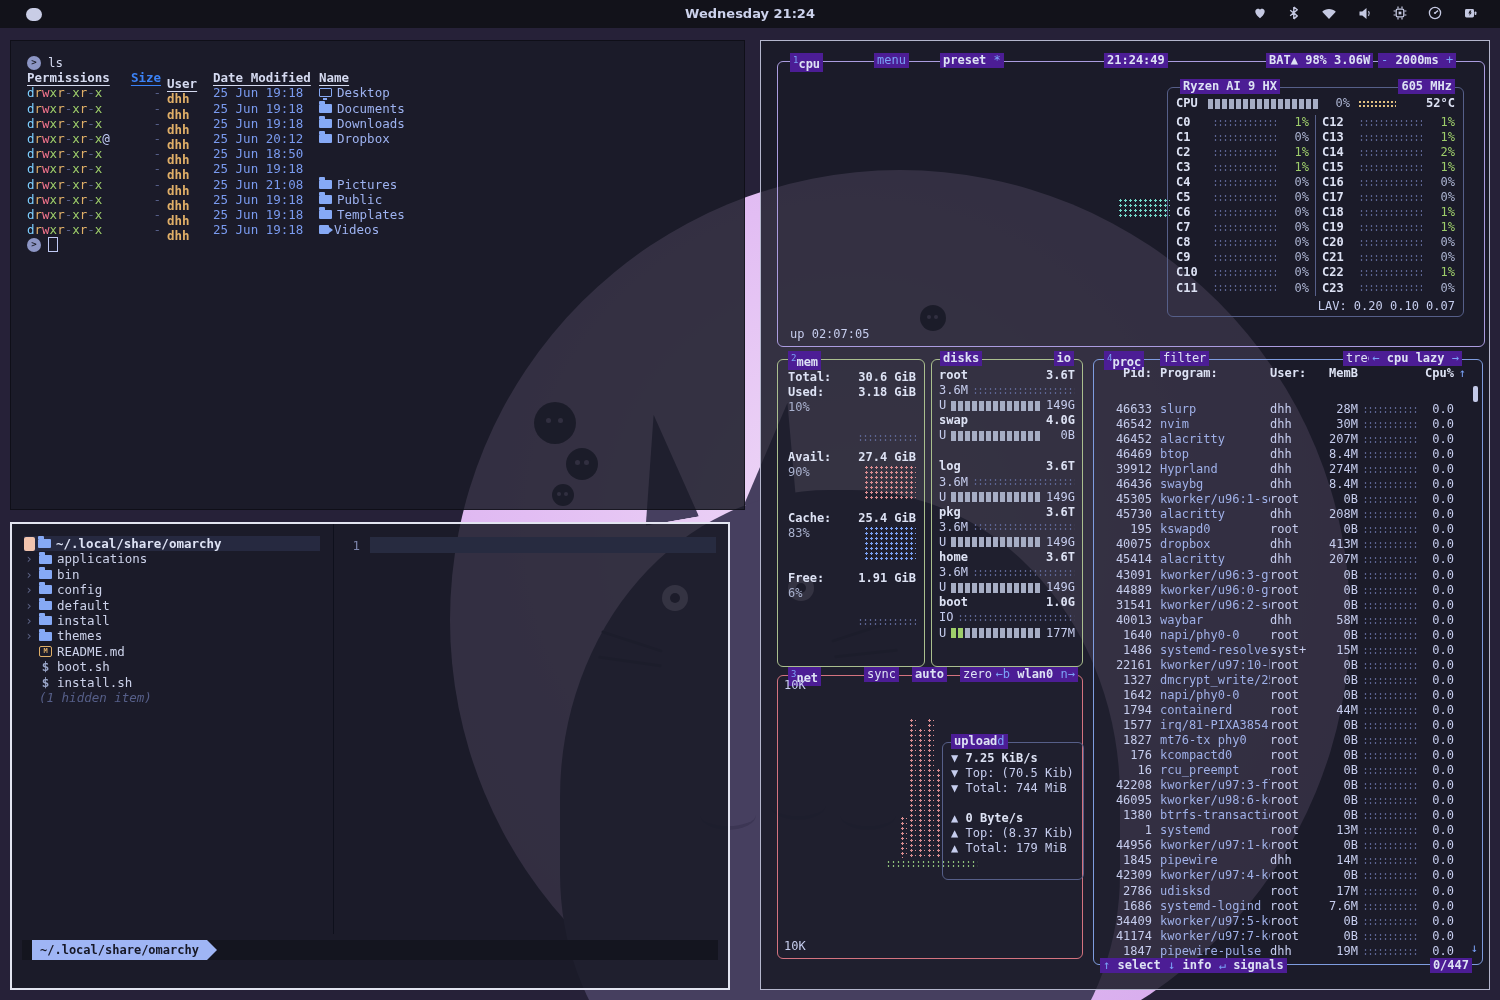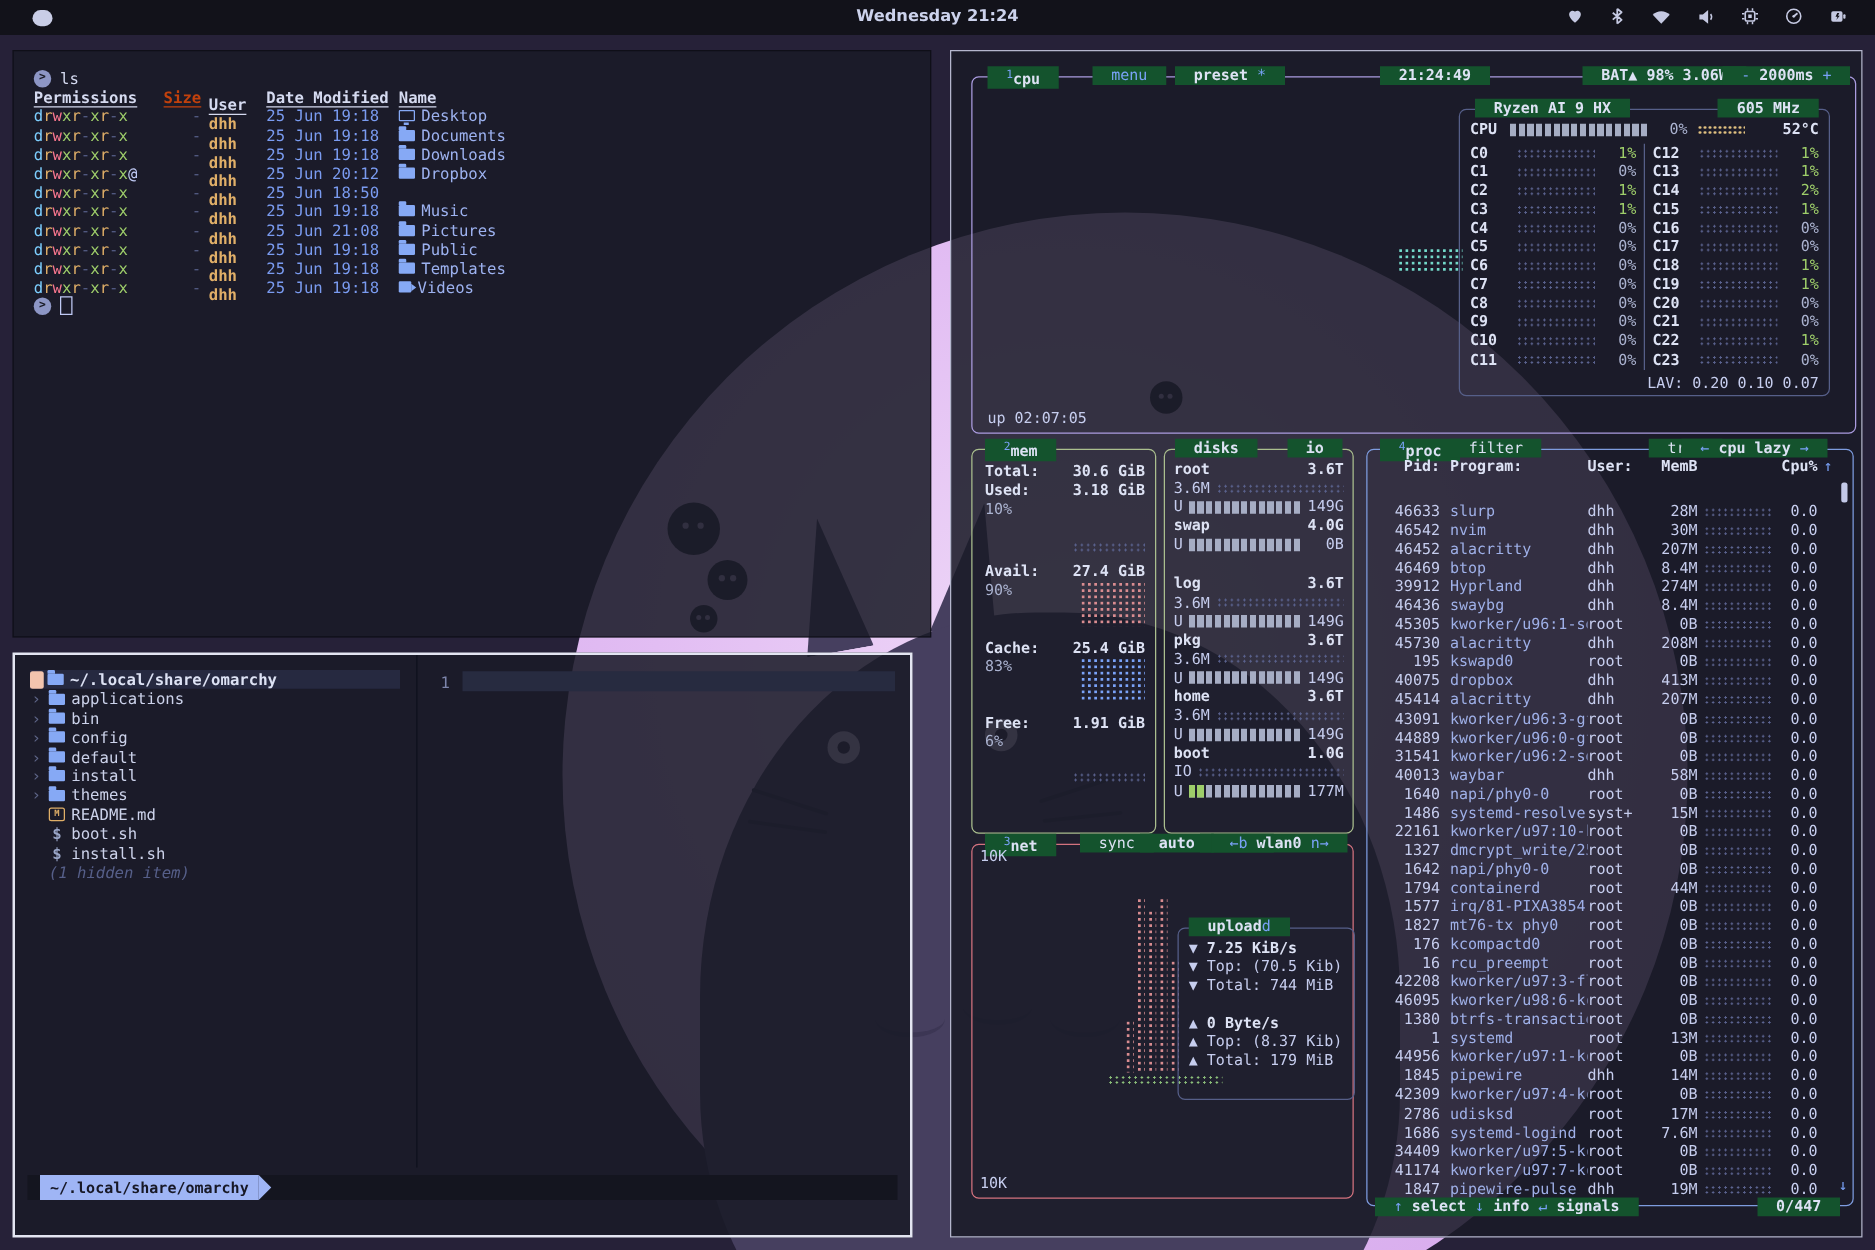--- a/index.html
+++ b/index.html
@@ -70,21 +70,21 @@
   .editor-lineno{position:absolute;left:322px;top:14px;width:26px;text-align:right;color:#7d85ab;font-size:12.5px;}
   .editor-cursorline{position:absolute;left:358px;right:12px;top:13px;height:16px;background:#272b40;}
   .statusbar{position:absolute;left:10px;right:10px;bottom:28px;height:20px;background:#14151f;}
   .sb-chip{position:absolute;left:10px;top:0;height:20px;background:#9fb5f5;color:#171826;font-weight:bold;
     font-size:12px;line-height:20px;padding:0 8px;}
   .sb-chip::after{content:"";position:absolute;right:-10px;top:0;border-top:10px solid transparent;
     border-bottom:10px solid transparent;border-left:10px solid #9fb5f5;}
   
   #win-btop{font-size:12px;line-height:15.05px;color:#c6cdee;}
   .bbox{position:absolute;border:1.5px solid;border-radius:6px;box-sizing:border-box;}
-  .blabel{position:absolute;top:-9px;background:#14532d;padding:0 15px;white-space:nowrap;color:#dde2f4;}
+  .blabel{position:absolute;top:-9px;background:#4c1d95;padding:0 3px;white-space:nowrap;color:#dde2f4;}
   .bold{font-weight:bold;color:#dde2f4;}
   .key{color:#7aa2f7;}
   .sup{color:#7aa2f7;font-size:9px;vertical-align:super;}
   .dotline{background-image:radial-gradient(#5b6390 1px, transparent 1.2px);background-size:5px 4px;height:8px;}
   .dots-red{background-image:radial-gradient(#d98c90 1.1px, transparent 1.3px);background-size:5px 5px;}
   .dots-blue{background-image:radial-gradient(#7aa2f7 1.1px, transparent 1.3px);background-size:5px 5px;}
   .dots-teal{background-image:radial-gradient(#73daca 1px, transparent 1.2px);background-size:5px 5px;}
   .dots-yellow{background-image:radial-gradient(#e0c080 1px, transparent 1.2px);background-size:4px 4px;}
   .dots-pink{background-image:radial-gradient(#d98c90 1.1px, transparent 1.3px);background-size:5px 5px;}
   .dots-green{background-image:radial-gradient(#8cbf7a 1px, transparent 1.2px);background-size:5px 4px;}
@@ -198,21 +198,21 @@
 </div>
 
 <div class="win" id="win-ls">
   <div class="pad">
     <div class="prompt-line">
       <span class="prompt-circle">&gt;</span>
       <span style="color:#d5daf0;">ls</span>
     </div>
     <div class="ls-row ls-head">
       <span class="col-perm">Permissions</span>
-      <span class="col-size" style="color:#c2410c;">Size</span>
+      <span class="col-size" style="color:#3b82f6;">Size</span>
       <span class="col-user" style="color:#d5daf0;">User</span>
       <span class="col-date" style="color:#d5daf0;">Date Modified</span>
       <span class="col-name" style="color:#d5daf0;">Name</span>
     </div>
     <div id="ls-rows">
         <div class="ls-row">
     <span class="col-perm"><span class="c-d">d</span><span class="c-r">r</span><span class="c-w">w</span><span class="c-x">x</span><span class="c-r">r</span><span class="c-dash">-</span><span class="c-x">x</span><span class="c-r">r</span><span class="c-dash">-</span><span class="c-x">x</span></span>
     <span class="col-size">-</span>
     <span class="col-user">dhh</span>
     <span class="col-date">25 Jun 19:18</span>
@@ -255,24 +255,20 @@
     <span class="col-perm"><span class="c-d">d</span><span class="c-r">r</span><span class="c-w">w</span><span class="c-x">x</span><span class="c-r">r</span><span class="c-dash">-</span><span class="c-x">x</span><span class="c-r">r</span><span class="c-dash">-</span><span class="c-x">x</span></span>
     <span class="col-size">-</span>
     <span class="col-user">dhh</span>
     <span class="col-date">25 Jun 18:50</span>
   </div>
         <div class="ls-row">
     <span class="col-perm"><span class="c-d">d</span><span class="c-r">r</span><span class="c-w">w</span><span class="c-x">x</span><span class="c-r">r</span><span class="c-dash">-</span><span class="c-x">x</span><span class="c-r">r</span><span class="c-dash">-</span><span class="c-x">x</span></span>
     <span class="col-size">-</span>
     <span class="col-user">dhh</span>
     <span class="col-date">25 Jun 19:18</span>
-    <span class="col-name">
-            <span class="ico-folder"></span>
-            <span>Music</span>
-          </span>
   </div>
         <div class="ls-row">
     <span class="col-perm"><span class="c-d">d</span><span class="c-r">r</span><span class="c-w">w</span><span class="c-x">x</span><span class="c-r">r</span><span class="c-dash">-</span><span class="c-x">x</span><span class="c-r">r</span><span class="c-dash">-</span><span class="c-x">x</span></span>
     <span class="col-size">-</span>
     <span class="col-user">dhh</span>
     <span class="col-date">25 Jun 21:08</span>
     <span class="col-name">
             <span class="ico-folder"></span>
             <span>Pictures</span>
           </span>

